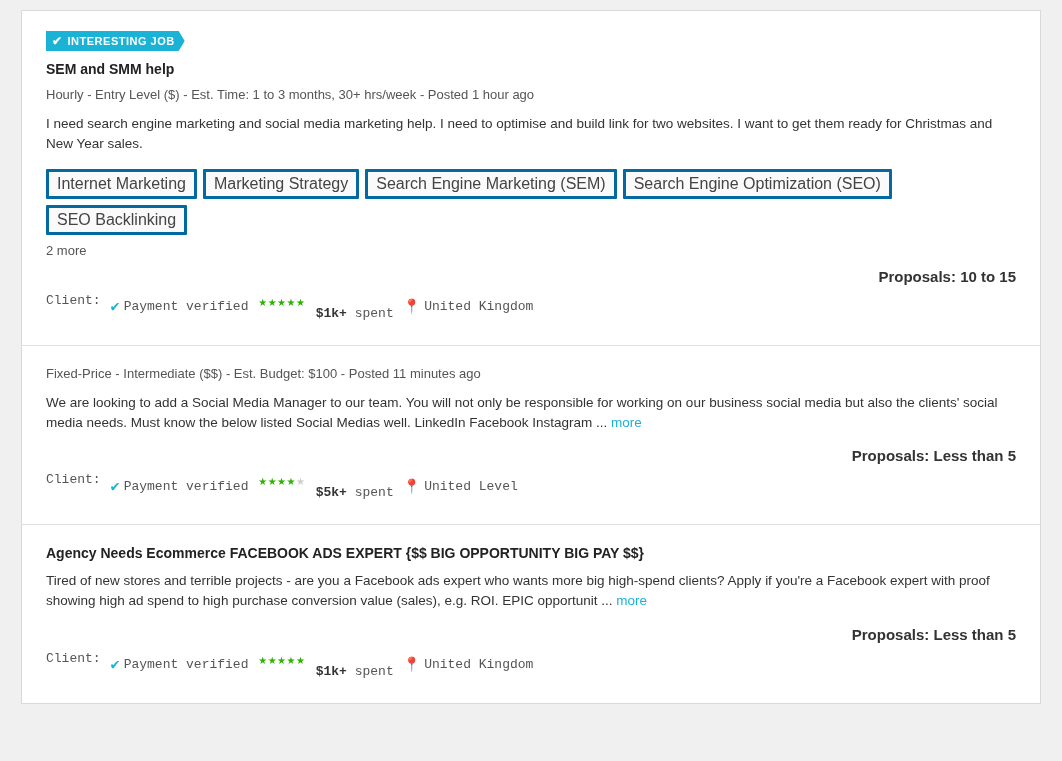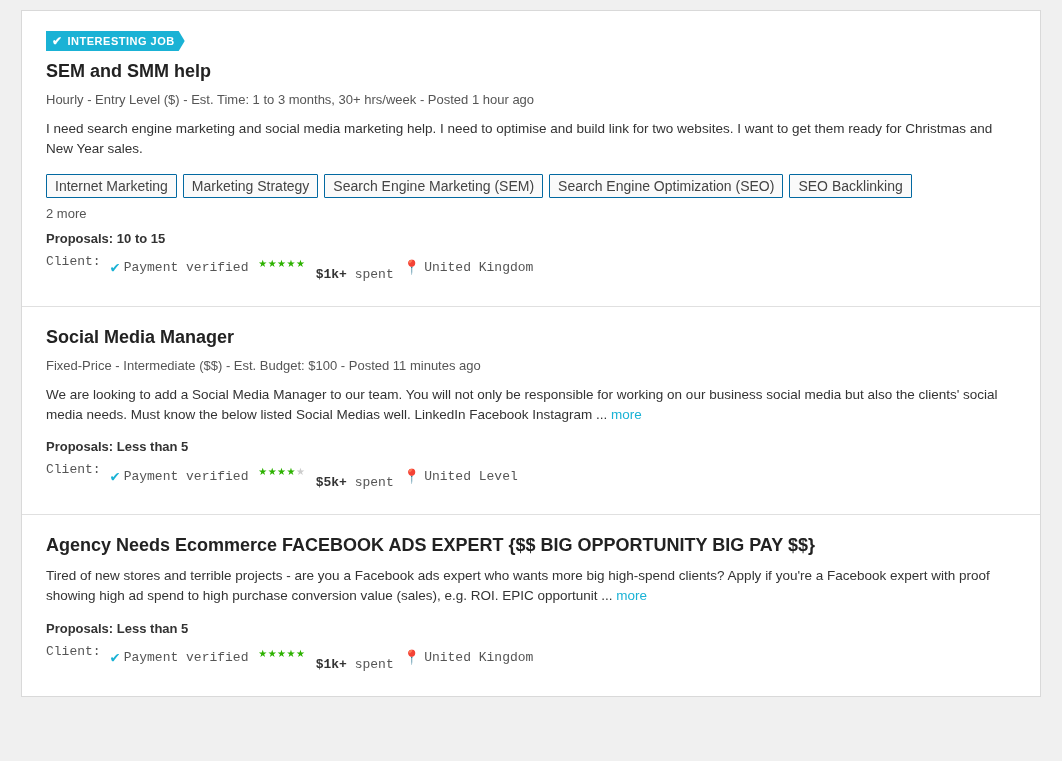--- a/index.html
+++ b/index.html
@@ -36,21 +36,21 @@
       padding: 3px 10px 3px 6px;
       margin-bottom: 10px;
       clip-path: polygon(0 0, calc(100% - 6px) 0, 100% 50%, calc(100% - 6px) 100%, 0 100%);
       letter-spacing: 0.5px;
     }
     .interesting-badge .check {
       margin-right: 5px;
       font-size: 12px;
     }
     .job-title {
-      font-size: 18px;
+      font-size: 14px;
       font-weight: bold;
       color: #222;
       margin-bottom: 10px;
     }
     .job-meta {
       font-size: 13px;
       color: #555;
       margin-bottom: 12px;
     }
     .job-description {
@@ -63,38 +63,39 @@
       color: #1ab2d5;
       cursor: pointer;
     }
     .tags {
       display: flex;
       flex-wrap: wrap;
       gap: 6px;
       margin-bottom: 8px;
     }
     .tag {
-      border: 1px solid #0369a1;
+      border: 3px solid #0369a1;
       border-radius: 1px;
       padding: 3px 8px;
-      font-size: 14px;
+      font-size: 16px;
       color: #444;
       background: #fafafa;
     }
     .more-tags {
       font-size: 13px;
       color: #555;
       display: flex;
       align-items: center;
       margin-bottom: 10px;
     }
     .proposals {
-      font-size: 13px;
+      font-size: 15px;
       color: #555;
       margin-bottom: 8px;
+      text-align: right;
     }
     .proposals span {
       font-weight: bold;
       color: #333;
     }
     .client-info {
       display: flex;
       gap: 10px;
       font-size: 13px;
       color: #555;
@@ -164,21 +165,20 @@
       <span>Payment verified</span>
     </span>
     <span class="stars"><span>★</span><span>★</span><span>★</span><span>★</span><span>★</span></span>
     <span class="spent"><strong>$1k+</strong> spent</span>
     <span class="location">
       <span class="location-pin">📍</span>
       <span>United Kingdom</span>
     </span>
   </div></div>
     <div class="job-card">
-      <div class="job-title">Social Media Manager</div>
       <div class="job-meta">Fixed-Price - Intermediate ($$) - Est. Budget: $100 - Posted 11 minutes ago</div>
       <div class="job-description">We are looking to add a Social Media Manager to our team. You will not only be responsible for working on our business social media but also the clients' social media needs. Must know the below listed Social Medias well. LinkedIn Facebook Instagram ... <span class="more-link">more</span></div>
       <div class="proposals">
     <span>Proposals:</span>
     <span> Less than 5</span>
   </div>
       <div class="client-info">
     <span class="client-label">Client:</span>
     <span class="payment-verified">
       <span class="verified-icon">✔</span>

